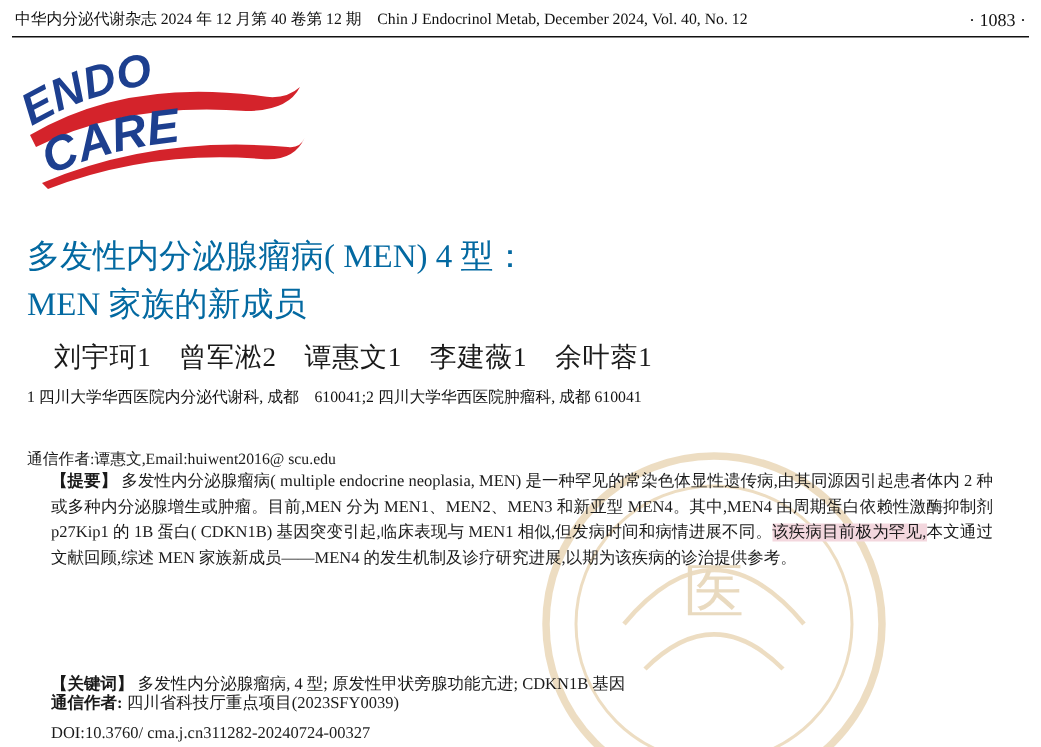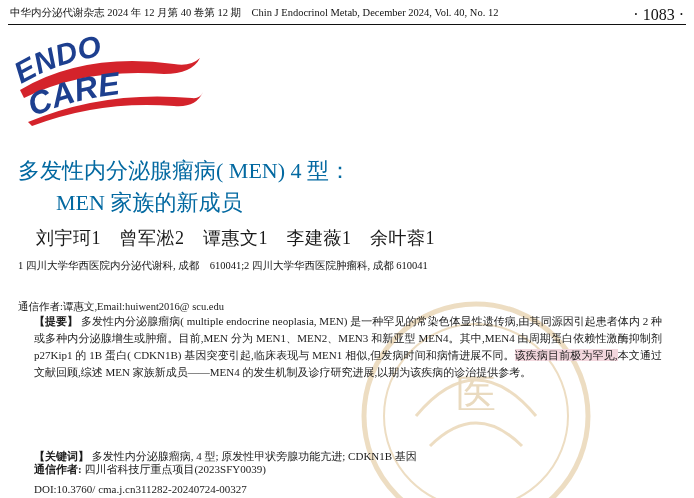--- a/index.html
+++ b/index.html
@@ -36,21 +36,21 @@
   }
   .runhead .rh-left {
     position: absolute;
     left: 0;
     top: 0;
   }
   .runhead .rh-right {
     position: absolute;
     right: 0;
     top: 0;
-    font-size: 16px;
+    font-size: 12px;
   }
   .rule {
     position: absolute;
     left: 8px;
     right: 8px;
     top: 24px;
     border-top: 1px solid #111;
     height: 0;
   }
 
@@ -85,21 +85,21 @@
   .title {
     position: absolute;
     left: 18px;
     top: 140px;
     width: 640px;
     font-size: 22px;
     font-weight: normal;
     line-height: 32px;
     color: #0369a1;
   }
-  .title .line2 { display: block; margin-left: 38px; }
+  .title .line2 { display: block; }
 
   
   .authors {
     position: absolute;
     left: 36px;
     top: 229px;
     width: 640px;
     font-size: 18px;
     line-height: 18px;
     letter-spacing: 0.5px;

